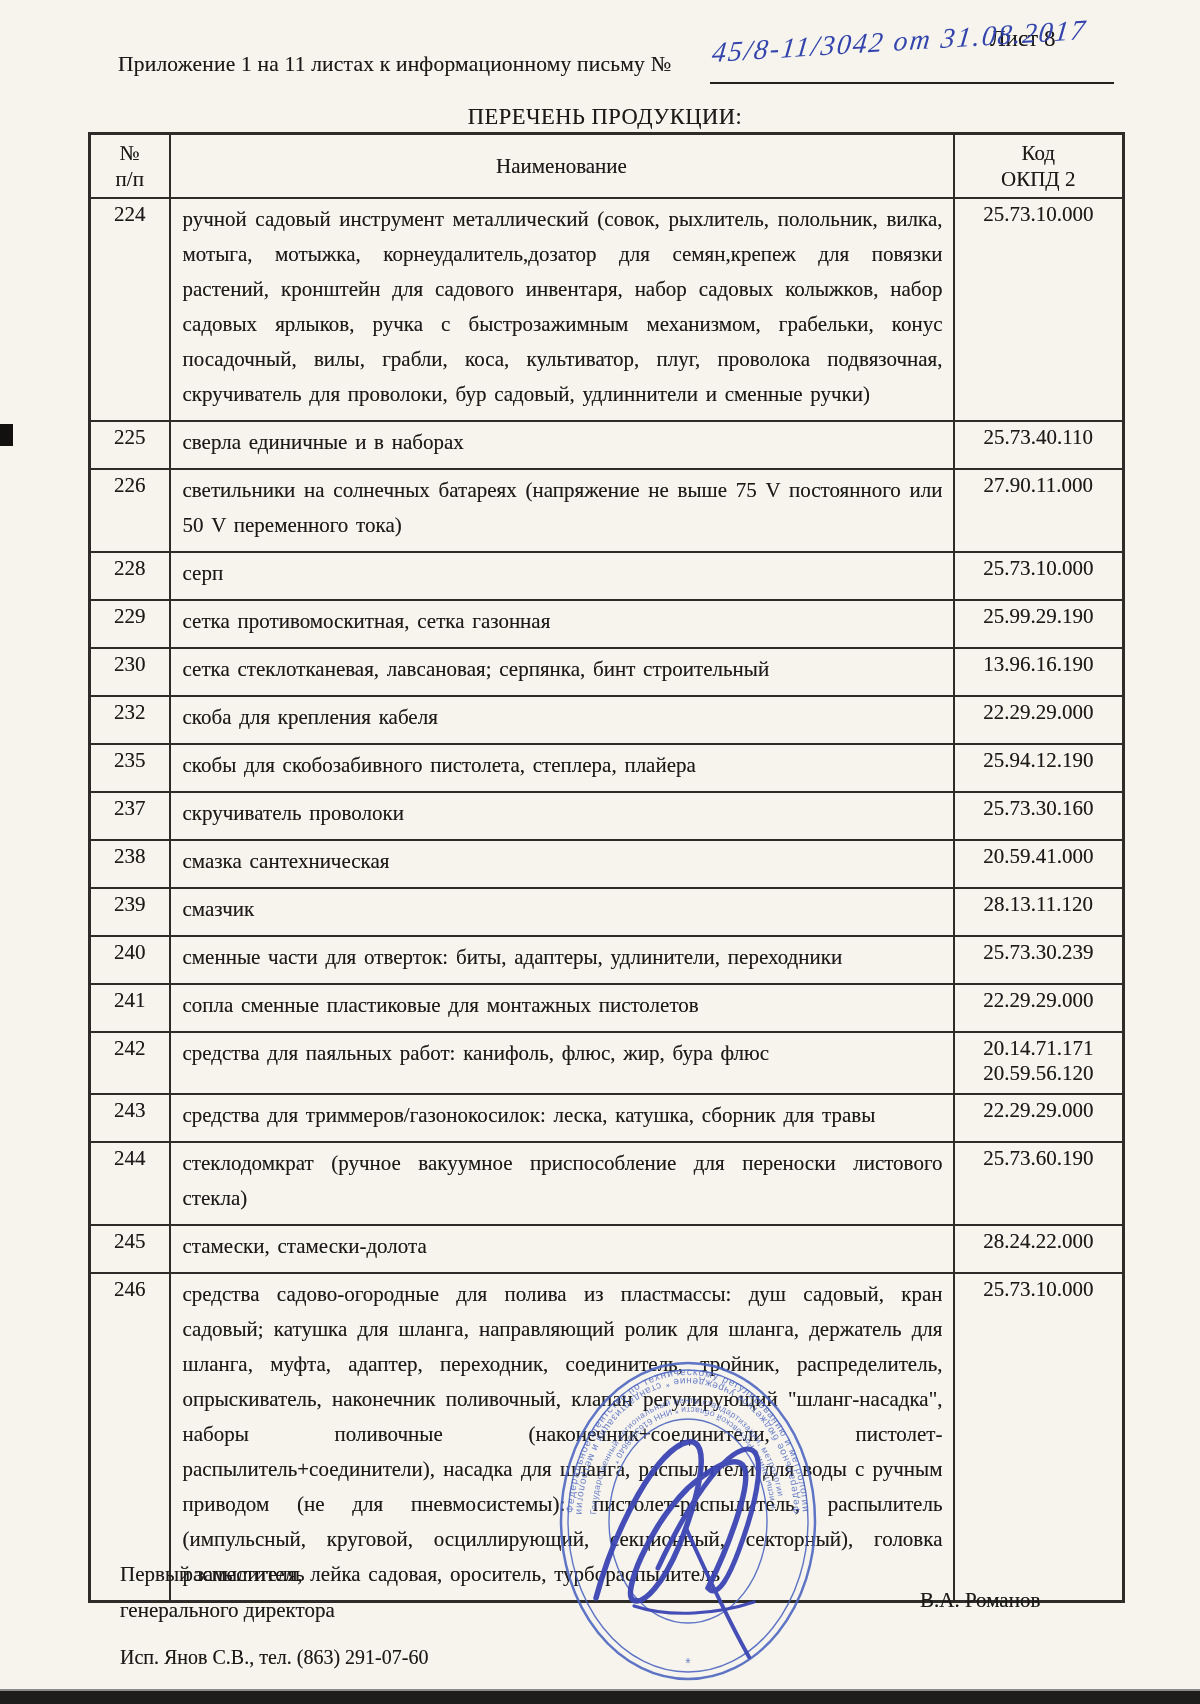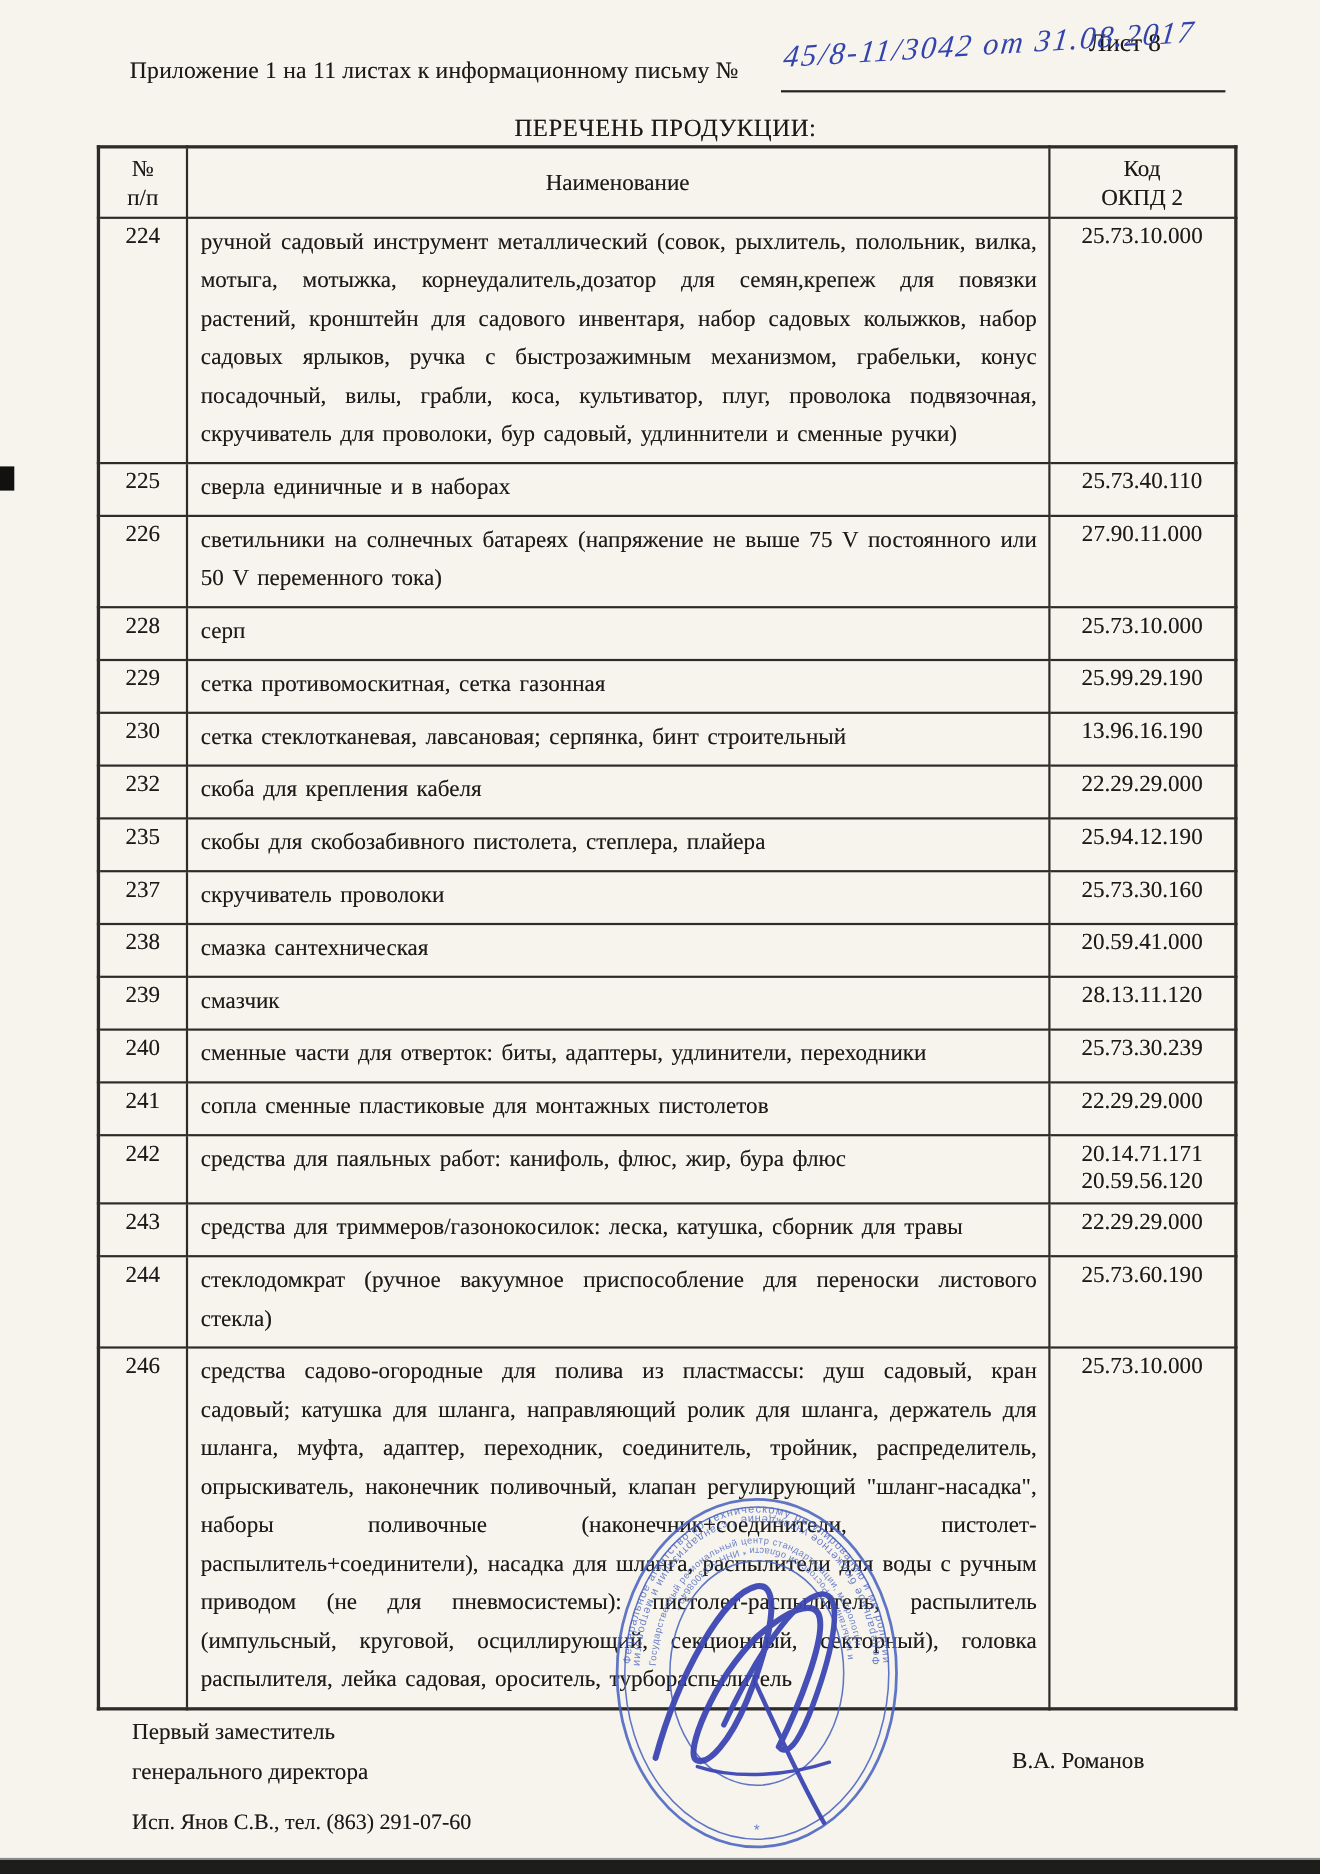--- a/index.html
+++ b/index.html
@@ -179,20 +179,25 @@
     <td class="cell-num">243</td>
     <td class="cell-name">средства для триммеров/газонокосилок: леска, катушка, сборник для травы</td>
     <td class="cell-code">22.29.29.000</td>
   </tr>
       <tr>
     <td class="cell-num">244</td>
     <td class="cell-name">стеклодомкрат (ручное вакуумное приспособление для переноски листового стекла)</td>
     <td class="cell-code">25.73.60.190</td>
   </tr>
       <tr>
+    <td class="cell-num">245</td>
+    <td class="cell-name">стамески, стамески-долота</td>
+    <td class="cell-code">28.24.22.000</td>
+  </tr>
+      <tr>
     <td class="cell-num">246</td>
     <td class="cell-name">средства садово-огородные для полива из пластмассы: душ садовый, кран садовый; катушка для шланга, направляющий ролик для шланга, держатель для шланга, муфта, адаптер, переходник, соединитель, тройник, распределитель, опрыскиватель, наконечник поливочный, клапан регулирующий "шланг-насадка", наборы поливочные (наконечник+соединители, пистолет-распылитель+соединители), насадка для шланга, распылители для воды с ручным приводом (не для пневмосистемы): пистолет-распылитель, распылитель (импульсный, круговой, осциллирующий, секционный, секторный), головка распылителя, лейка садовая, ороситель, турбораспылитель</td>
     <td class="cell-code">25.73.10.000</td>
   </tr>
     </tbody>
 </table>
 
 <div class="footer-text signer-title">
   <div>Первый заместитель</div>
   <div>генерального директора</div>

